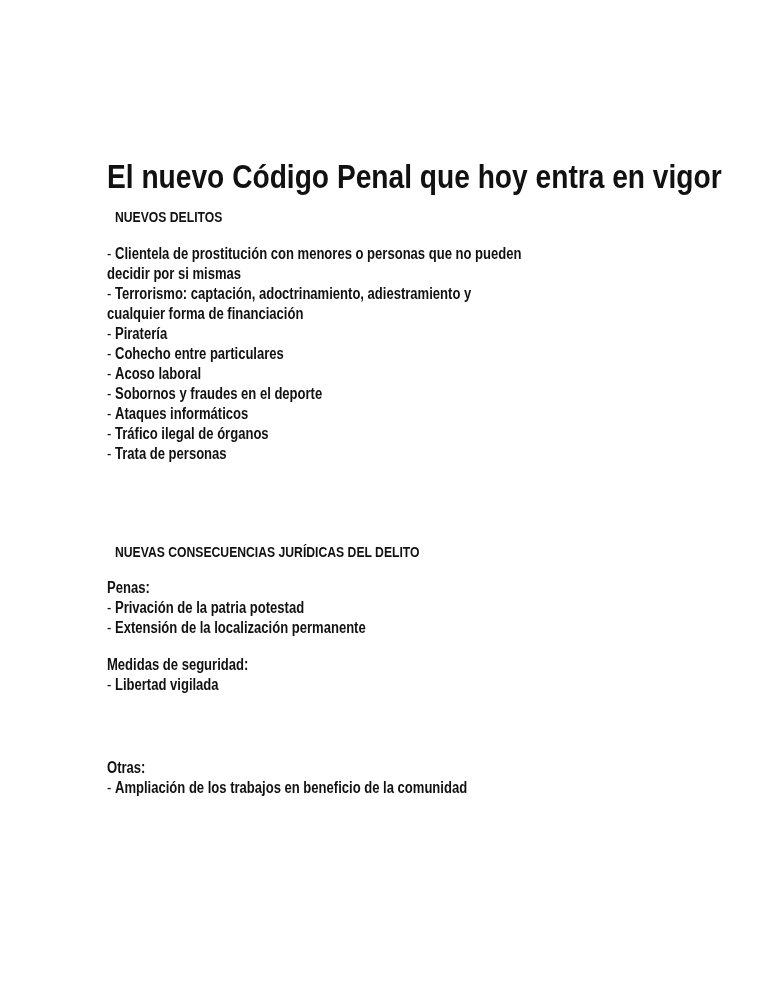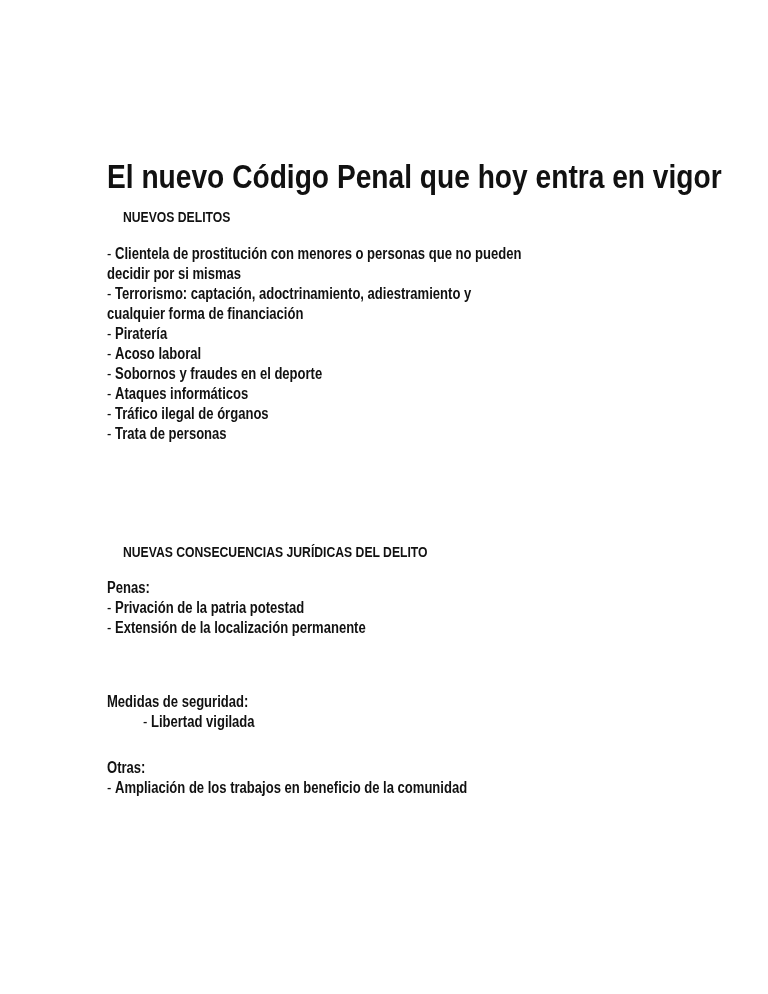--- a/index.html
+++ b/index.html
@@ -2,31 +2,31 @@
 <html><head>
 <meta charset="utf-8">
 <style>
   html, body { margin: 0; padding: 0; background: #ffffff; }
   body { width: 768px; height: 994px; position: relative; overflow: hidden;
          font-family: "Liberation Sans", sans-serif; color: #111111; }
   .page { position: absolute; left: 107px; top: 0; width: 620px; }
   .narrow { display: inline-block; transform-origin: 0 0; white-space: nowrap; }
   .title { position: absolute; top: 160px; left: 0; font-size: 33px; font-weight: bold; line-height: 34px; }
   .title .narrow { transform: scaleX(0.853); }
-  .heading { position: absolute; left: 16px; font-size: 14.5px; font-weight: bold; line-height: 18px; }
+  .heading { position: absolute; left: 8px; font-size: 14.5px; font-weight: bold; line-height: 18px; }
   .heading .narrow { transform: scaleX(0.84); }
   .block { position: absolute; left: 0; font-size: 16px; line-height: 20px; font-weight: bold; }
   .line { height: 20px; white-space: nowrap; }
   .line .narrow { transform: scaleX(0.815); }
   .dash { font-weight: normal; }
   #h1 { top: 208px; }
   #list1 { top: 244px; }
   #h2 { top: 543px; }
   #penas { top: 578px; }
-  #medidas { top: 692px; text-align: right; }
+  #medidas { top: 655px; }
   #otras { top: 722px; margin-top: 36px; }
 </style>
 </head>
 <body>
 
 <div class="page">
 
   <div class="title">
     <span class="narrow">El nuevo Código Penal  que hoy entra en vigor</span>
   </div>
@@ -34,20 +34,21 @@
   <div class="heading" id="h1">
     <span class="narrow">NUEVOS DELITOS</span>
   </div>
 
   <div class="block" id="list1">
     <div class="line"><span class="narrow"><span class="dash">- </span><span>Clientela de prostitución con menores o personas que no pueden</span></span></div>
     <div class="line"><span class="narrow"><span>decidir por si mismas</span></span></div>
     <div class="line"><span class="narrow"><span class="dash">- </span><span>Terrorismo: captación, adoctrinamiento, adiestramiento y</span></span></div>
     <div class="line"><span class="narrow"><span>cualquier forma de financiación</span></span></div>
     <div class="line"><span class="narrow"><span class="dash">- </span><span>Piratería</span></span></div>
+    <div class="line"><span class="narrow"><span class="dash">- </span><span>Cohecho entre particulares</span></span></div>
     <div class="line"><span class="narrow"><span class="dash">- </span><span>Acoso laboral</span></span></div>
     <div class="line"><span class="narrow"><span class="dash">- </span><span>Sobornos y fraudes en el deporte</span></span></div>
     <div class="line"><span class="narrow"><span class="dash">- </span><span>Ataques informáticos</span></span></div>
     <div class="line"><span class="narrow"><span class="dash">- </span><span>Tráfico ilegal de órganos</span></span></div>
     <div class="line"><span class="narrow"><span class="dash">- </span><span>Trata de personas</span></span></div>
   </div>
 
   <div class="heading" id="h2">
     <span class="narrow">NUEVAS CONSECUENCIAS JURÍDICAS DEL DELITO</span>
   </div>

